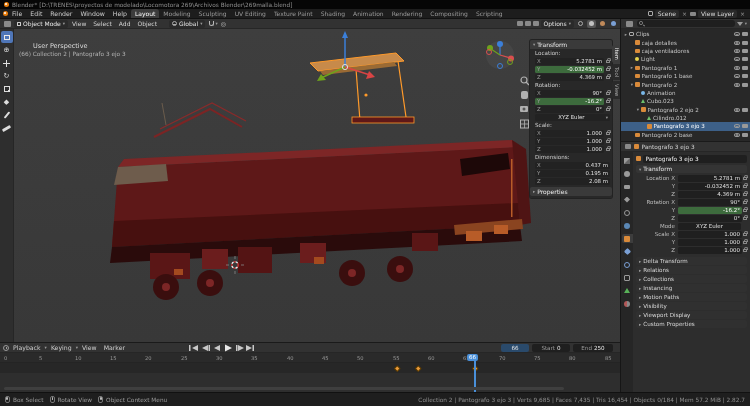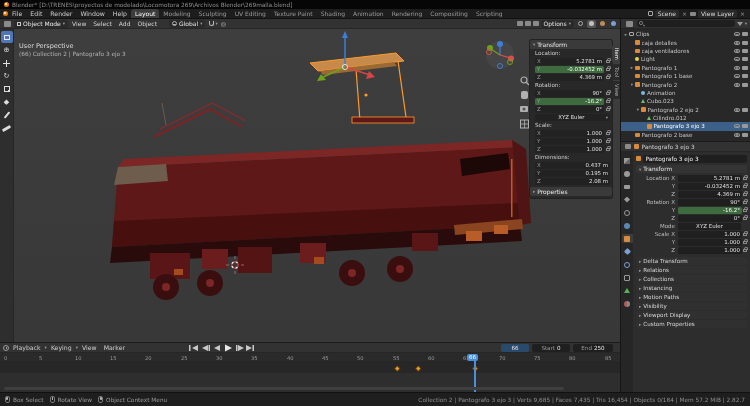--- a/index.html
+++ b/index.html
@@ -56,21 +56,21 @@
   .i-move{position:relative;width:7px;height:7px}
   .i-move::before{content:"";position:absolute;left:3px;top:0;width:1px;height:7px;background:#ddd}
   .i-move::after{content:"";position:absolute;left:0;top:3px;width:7px;height:1px;background:#ddd}
   .i-scale{width:6px;height:6px;border:1px solid #ddd;position:relative}
   .i-scale::after{content:"";position:absolute;right:-1px;bottom:-1px;width:2px;height:2px;background:#ddd}
   .i-pencil{width:2px;height:8px;background:#ddd;transform:rotate(40deg);border-radius:1px}
   .i-ruler{width:9px;height:3px;background:#ddd;transform:rotate(-30deg);border-radius:1px}
 
   
   #vcanvas{left:14px;top:10px;width:606px;height:313px;overflow:hidden;background:linear-gradient(#3e3e3e,#383838)}
-  .ovl1{left:5px;top:13px;font-size:6.5px;color:#dedede}
+  .ovl1{left:19px;top:13px;font-size:6.5px;color:#dedede}
   .ovl2{left:5px;top:22px;font-size:5.8px;color:#b0b0b0}
 
   
   #npanel{right:8px;top:11px;width:82px;height:158px;background:#2cc2c2c}
   #npanel{background:rgba(40,40,40,0.96);border-radius:2px;box-shadow:0 0 0 1px #222}
   .nph{display:flex;align-items:center;gap:2px;height:9px;background:#3a3a3a;border-radius:2px 2px 0 0;padding:0 3px;font-size:6px;color:#ededed}
   .nlabel{height:8px;font-size:5.6px;color:#cfcfcf;padding:1px 0 0 5px}
   .nrow{display:flex;align-items:center;height:8px;padding:0 2px 0 5px;gap:1px}
   .nfield{flex:1;height:7px;background:#222;border-radius:1.5px;display:flex;align-items:center;font-size:5.4px;padding:0 2px;color:#e0e0e0}
   .nfield .ax{color:#9a9a9a;margin-right:2px}

